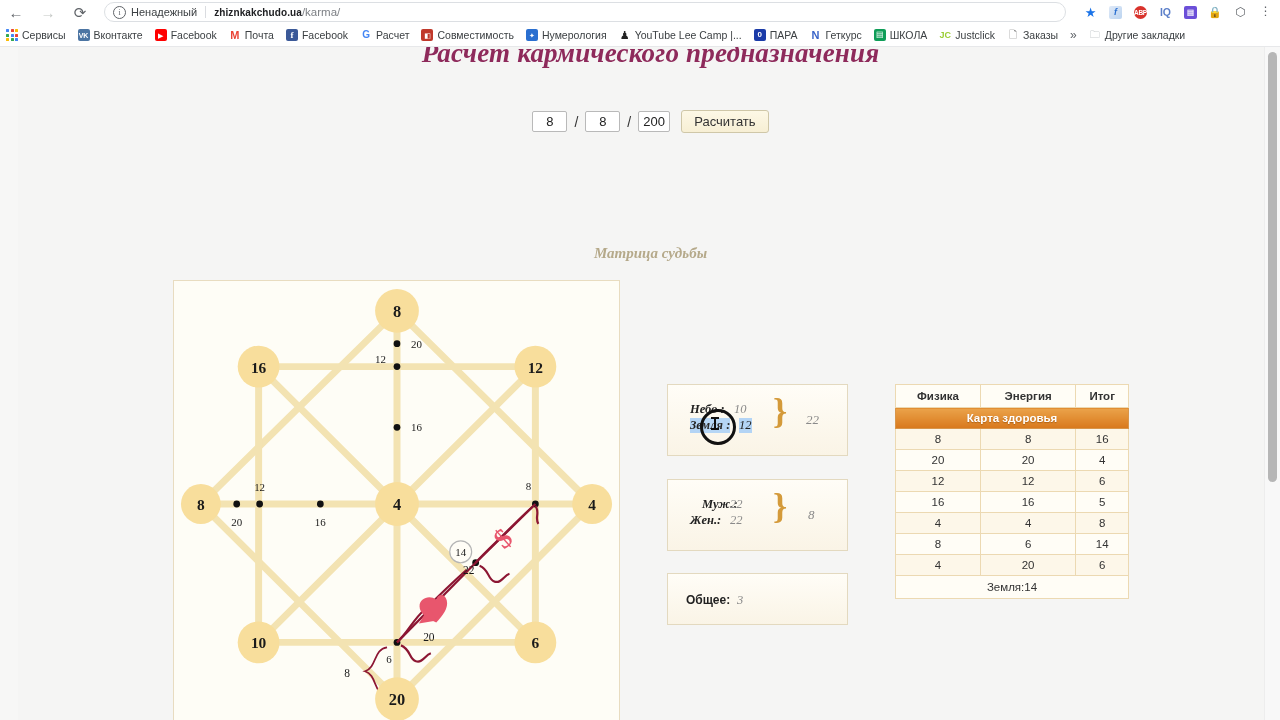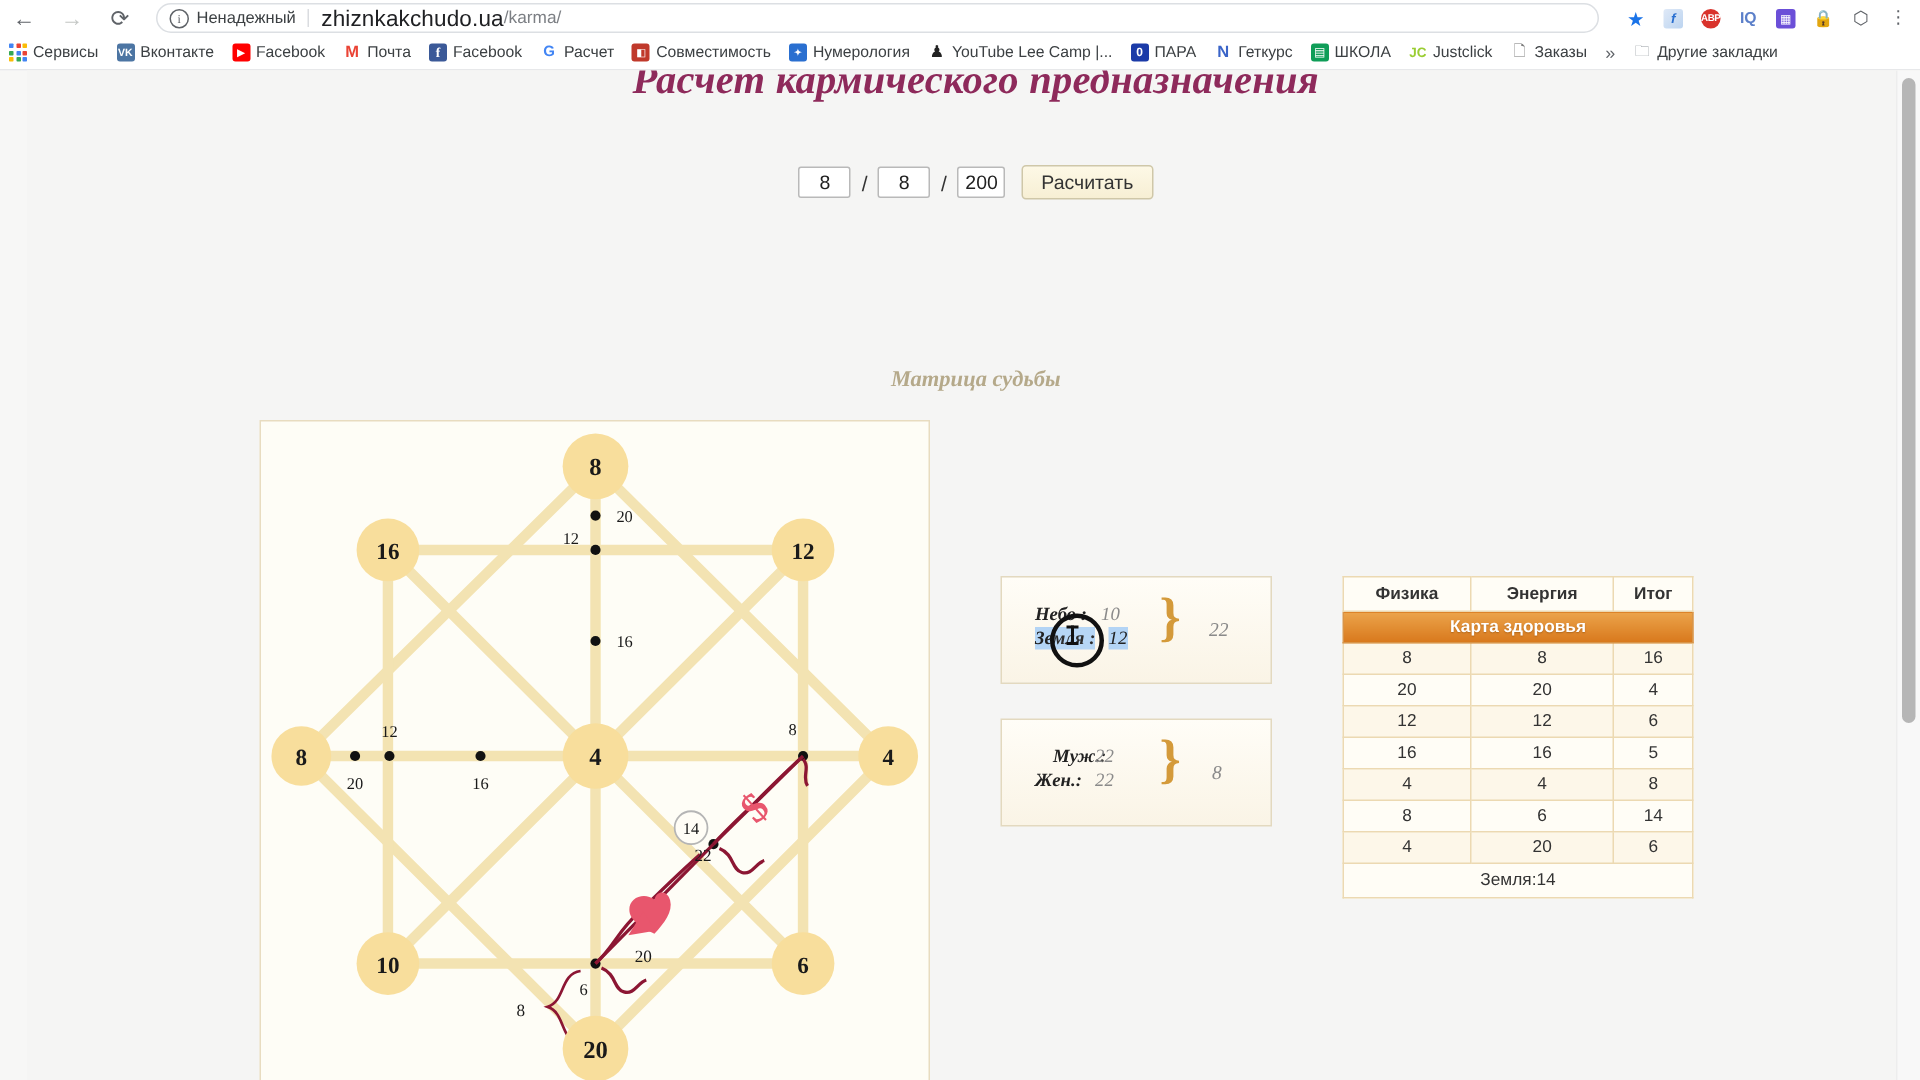--- a/index.html
+++ b/index.html
@@ -17,21 +17,21 @@
            color:#5f6368;font-size:15px;line-height:1;cursor:default;}
   .nav-btn.dim{color:#c4c7c5;}
   .omnibox{position:absolute;left:104px;top:2px;width:962px;height:20px;
            background:#fff;border:1px solid #dcdfe3;border-radius:10px;
            display:flex;align-items:center;padding:0 8px;box-sizing:border-box;}
   .info-circle{width:11px;height:11px;border:1.2px solid #5f6368;border-radius:50%;
       display:inline-flex;align-items:center;justify-content:center;
       font-size:8px;color:#5f6368;font-family:"Liberation Serif",serif;flex:none;}
   .sec-label{font-size:11px;color:#3c4043;margin-left:5px;white-space:nowrap;}
   .sec-sep{width:1px;height:12px;background:#dadce0;margin:0 8px;}
-  .url-host{font-size:15px;color:#202124;font-weight:400;letter-spacing:.1px;}
+  .url-host{font-size:10px;color:#202124;font-weight:700;letter-spacing:.1px;}
   .url-path{font-size:11.5px;color:#7c7f84;text-align:right;}
   .tb-right{position:absolute;right:2px;top:0;height:24px;display:flex;align-items:center;}
   .tb-ic{width:25px;height:24px;display:flex;align-items:center;justify-content:center;}
   .star{color:#1a73e8;font-size:13px;}
   .ext-sq{width:13px;height:13px;border-radius:2px;background:linear-gradient(135deg,#dfe9f7,#bcd4f0);
           display:flex;align-items:center;justify-content:center;font-size:9px;color:#2a6fd0;font-style:italic;font-weight:bold;}
   .abp{width:13px;height:13px;border-radius:50%;background:#d9332c;color:#fff;font-size:6.5px;
        display:flex;align-items:center;justify-content:center;font-weight:bold;letter-spacing:-.3px;}
   .iq{color:#5b7fc9;font-size:10.5px;font-weight:bold;font-family:"Liberation Sans",sans-serif;}
   .purpl{width:13px;height:13px;border-radius:2px;background:#6b4fd8;color:#fff;font-size:8px;
@@ -369,20 +369,24 @@
 
   <div class="panel p2">
     <span class="p-lbl" style="left:34px;top:17px">Муж.:</span>
     <span class="p-lbl p-val" style="left:62px;top:17px;font-weight:normal">22</span>
     <span class="p-lbl" style="left:22px;top:33px">Жен.:</span>
     <span class="p-lbl p-val" style="left:62px;top:33px;font-weight:normal">22</span>
     <span class="brace" style="left:105px;top:5px">}</span>
     <span class="sumv" style="left:140px;top:27px">8</span>
   </div>
 
+  <div class="panel p3">
+    <span class="p-lbl" style="left:18px;top:19px;font-style:normal;font-family:'Liberation Sans',sans-serif;font-size:12px">Общее:</span>
+    <span class="p-lbl p-val" style="left:69px;top:19px;font-weight:normal;font-size:12.5px">3</span>
+  </div>
 
   <table class="tbl">
     <tbody>
         <tr>
       <th>Физика</th>
       <th>Энергия</th>
       <th>Итог</th>
     </tr>
     <tr>
           <th class="cap" colspan="3">Карта здоровья</th>

